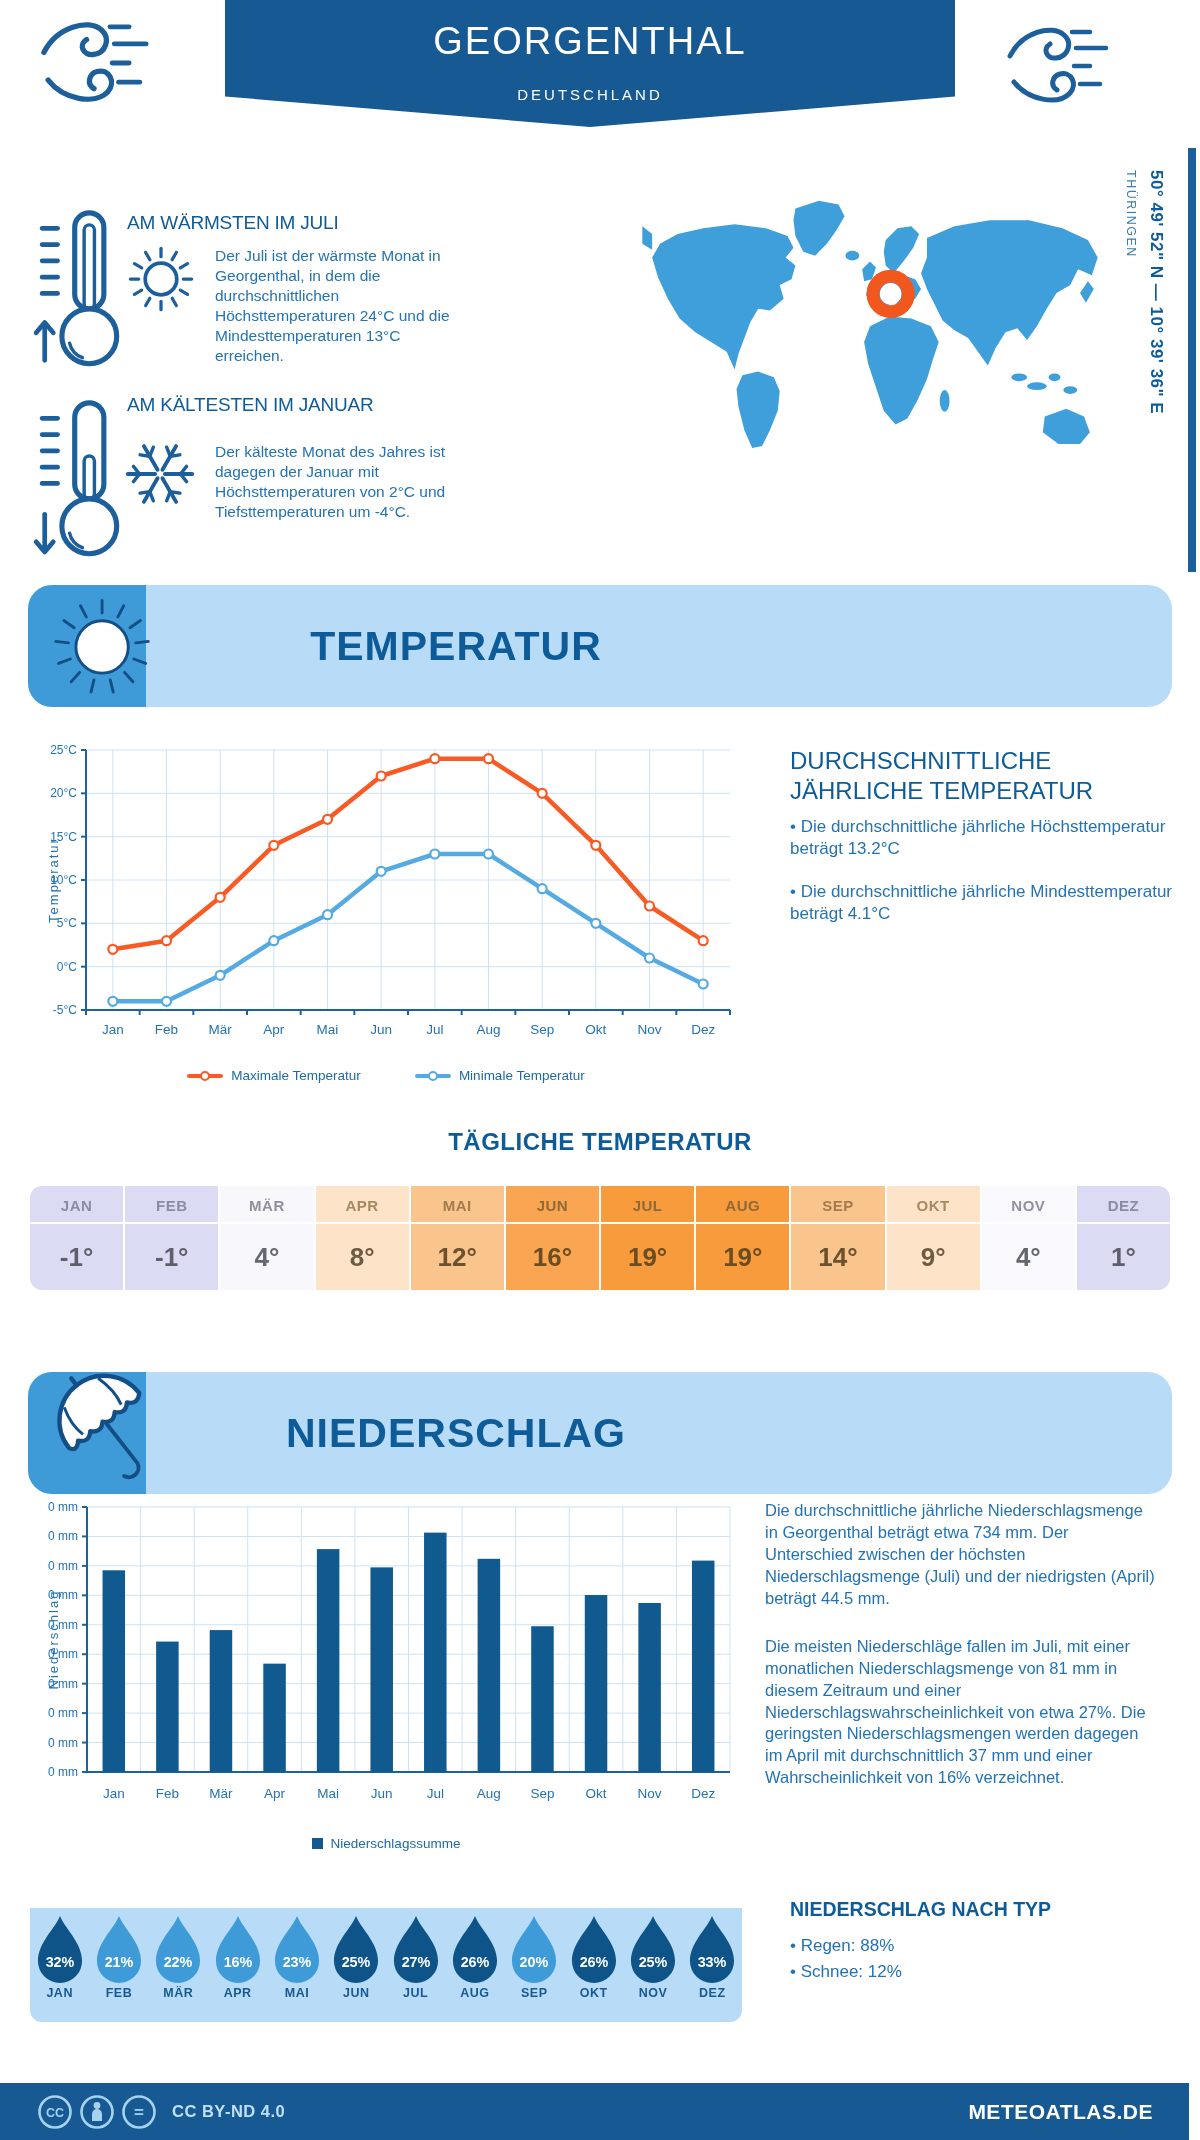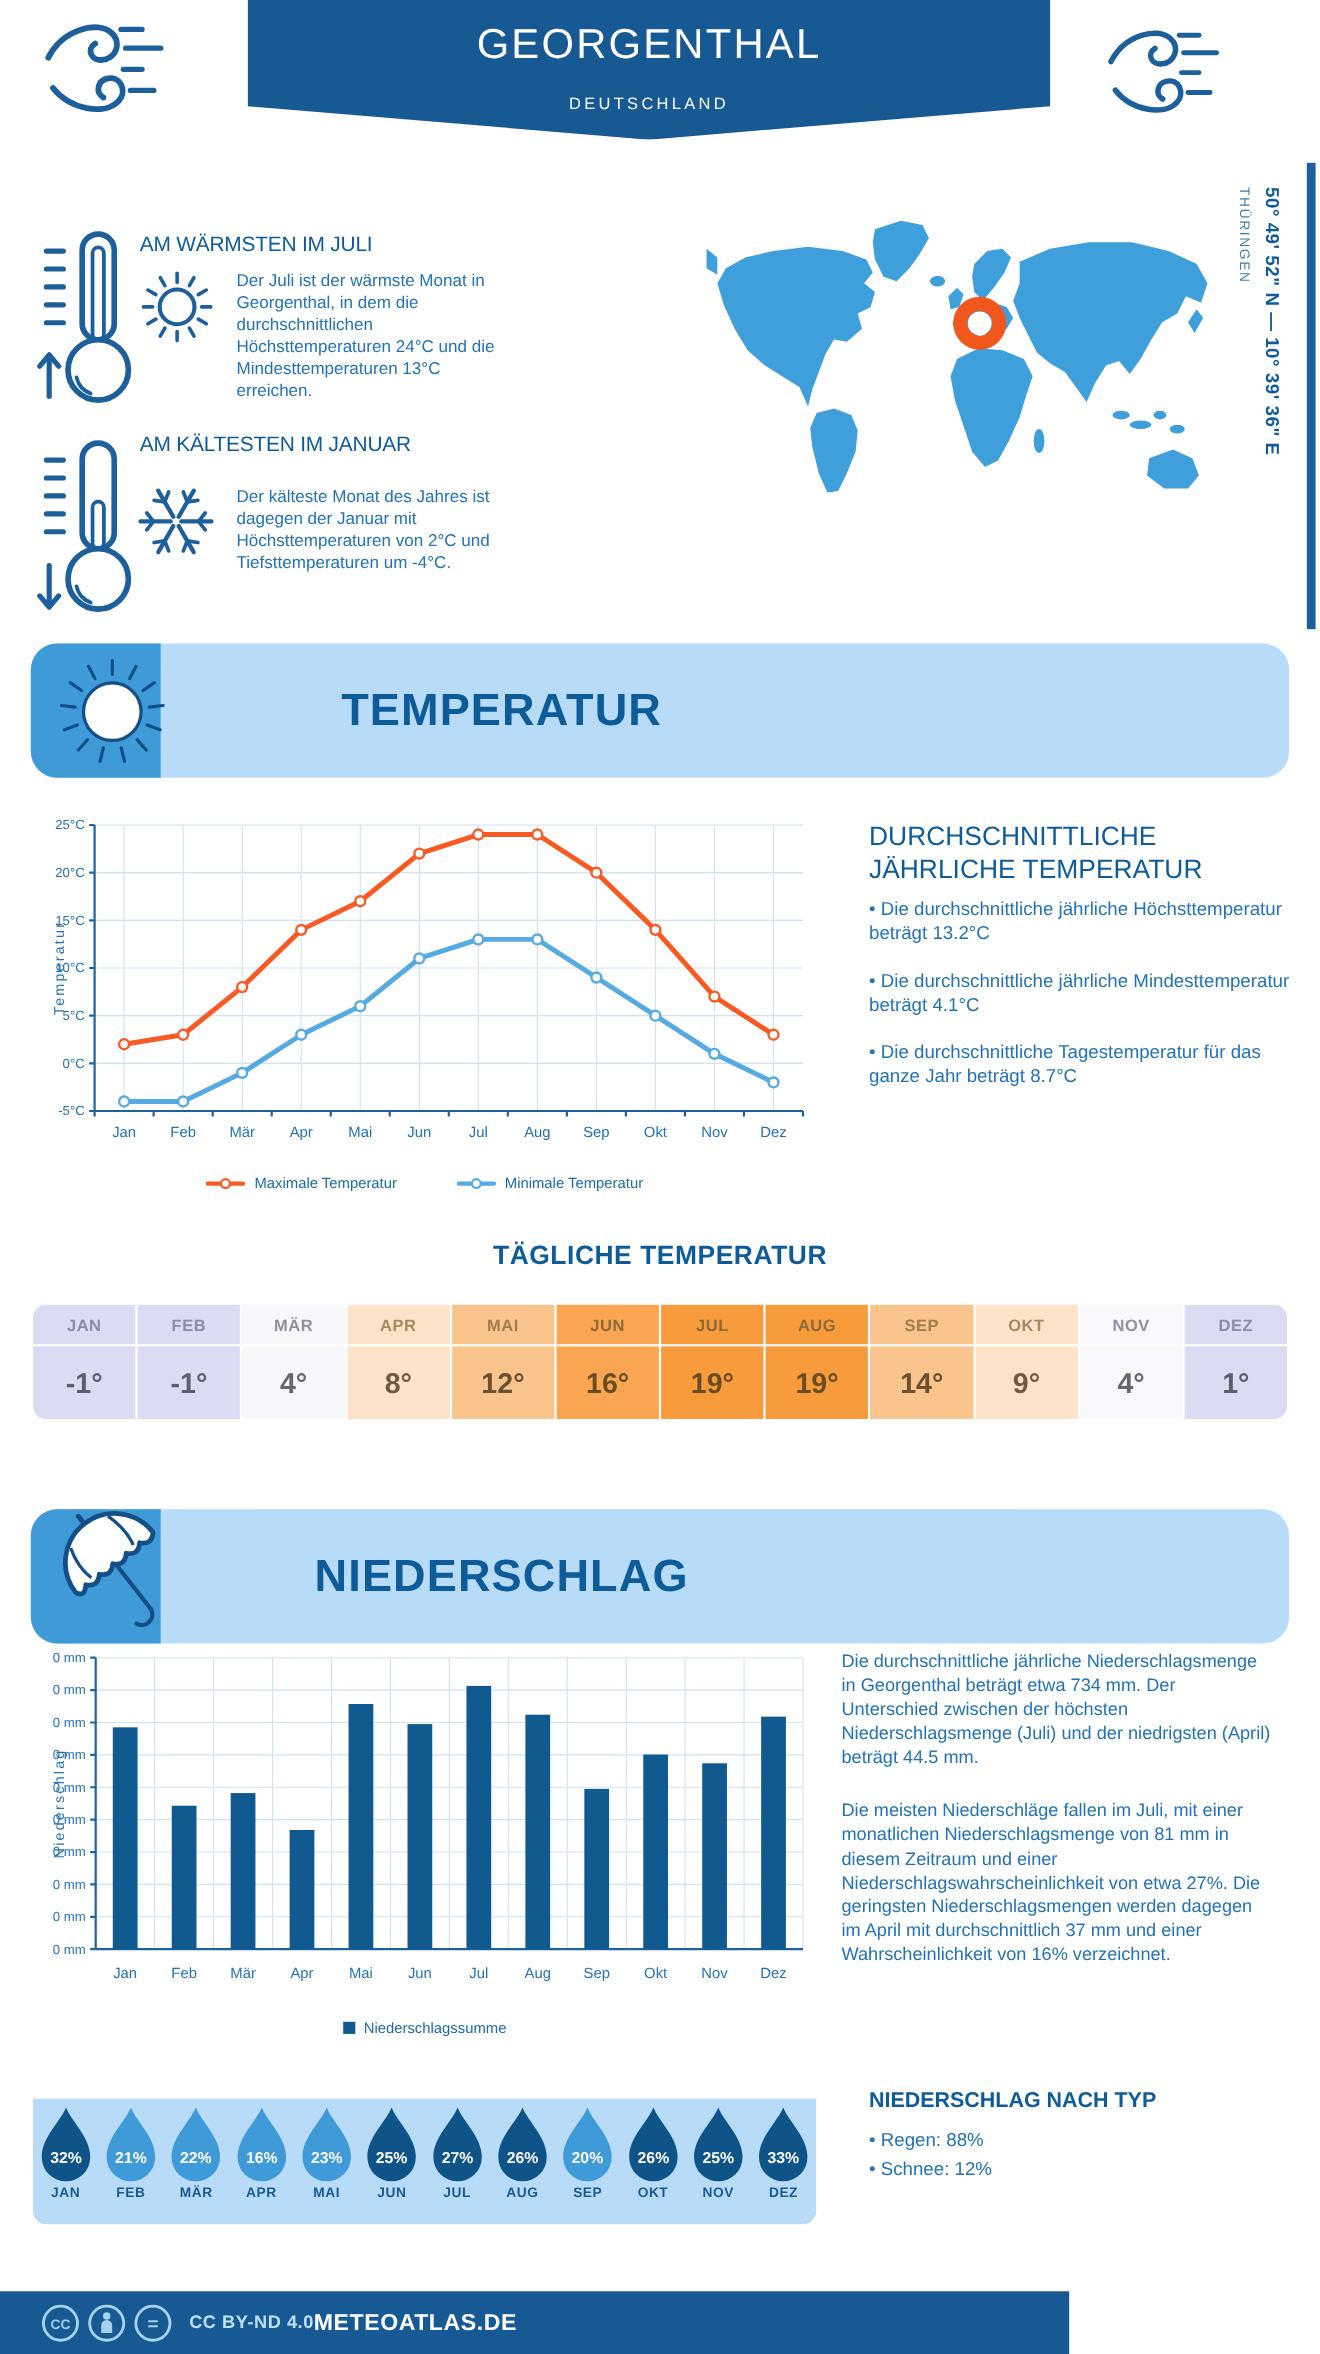--- a/index.html
+++ b/index.html
@@ -87,22 +87,22 @@
   .prob-banner{position:absolute;left:30px;top:1872px;width:712px;height:36px;background:var(--accent);
                border-radius:12px 12px 0 0;color:#fff;font-weight:bold;font-size:17.5px;text-align:center;
                line-height:37px;letter-spacing:0.5px}
   .drops{position:absolute;left:30px;top:1908px;width:712px;height:114px;background:var(--band);
          border-radius:0 0 12px 12px;display:flex;padding-top:7px}
   .dropcol{flex:1;text-align:center}
   .drop-svg{width:46px;height:69px;margin:0 auto}
   .dropmonth{font-size:12.5px;font-weight:bold;color:var(--primary);margin-top:2px;letter-spacing:0.5px}
 
   
-  .footer{position:absolute;left:0;top:2083px;width:972px;height:57px;background:var(--primary);
-          display:flex;align-items:center;padding:0 36px}
+  .footer{position:absolute;left:0;top:2083px;width:1189px;height:57px;background:var(--primary);
+          display:flex;align-items:center;justify-content:space-between;padding:0 36px}
   .footer-left{display:flex;align-items:center;gap:14px}
   .cc-text{font-size:16.5px;font-weight:bold;color:#bfe0f7;letter-spacing:0.5px}
   .site{font-size:21px;font-weight:bold;color:#fff;letter-spacing:0.5px}
 </style>
 </head>
 <body>
 
 <div class="page">
 
   <svg class="wind wind-left" viewBox="0 0 110 92">
@@ -343,21 +343,20 @@
           <circle cx="18" cy="6" r="4" fill="#fff" stroke="#55aae2" stroke-width="2"></circle>
         </svg>
         <span>Minimale Temperatur</span>
       </div>
     </div>
 
   <div class="side-title side-title-temp">DURCHSCHNITTLICHE JÄHRLICHE TEMPERATUR</div>
   <div id="temp-bullets">
       <div class="bullet">• Die durchschnittliche jährliche Höchsttemperatur beträgt 13.2°C</div>
       <div class="bullet">• Die durchschnittliche jährliche Mindesttemperatur beträgt 4.1°C</div>
-      <div class="bullet">• Die durchschnittliche Tagestemperatur für das ganze Jahr beträgt 8.7°C</div>
     </div>
 
   <div class="daily-title">TÄGLICHE TEMPERATUR</div>
   <div class="mstrip" id="month-strip">
       <div class="mcell" style="background: rgb(219, 219, 244);">
         <div class="mlabel" style="color: rgb(139, 139, 164);">JAN</div>
         <div class="mval" style="color: rgb(95, 95, 107);">-1°</div>
       </div>
       <div class="mcell" style="background: rgb(219, 219, 244);">
         <div class="mlabel" style="color: rgb(139, 139, 164);">FEB</div>

